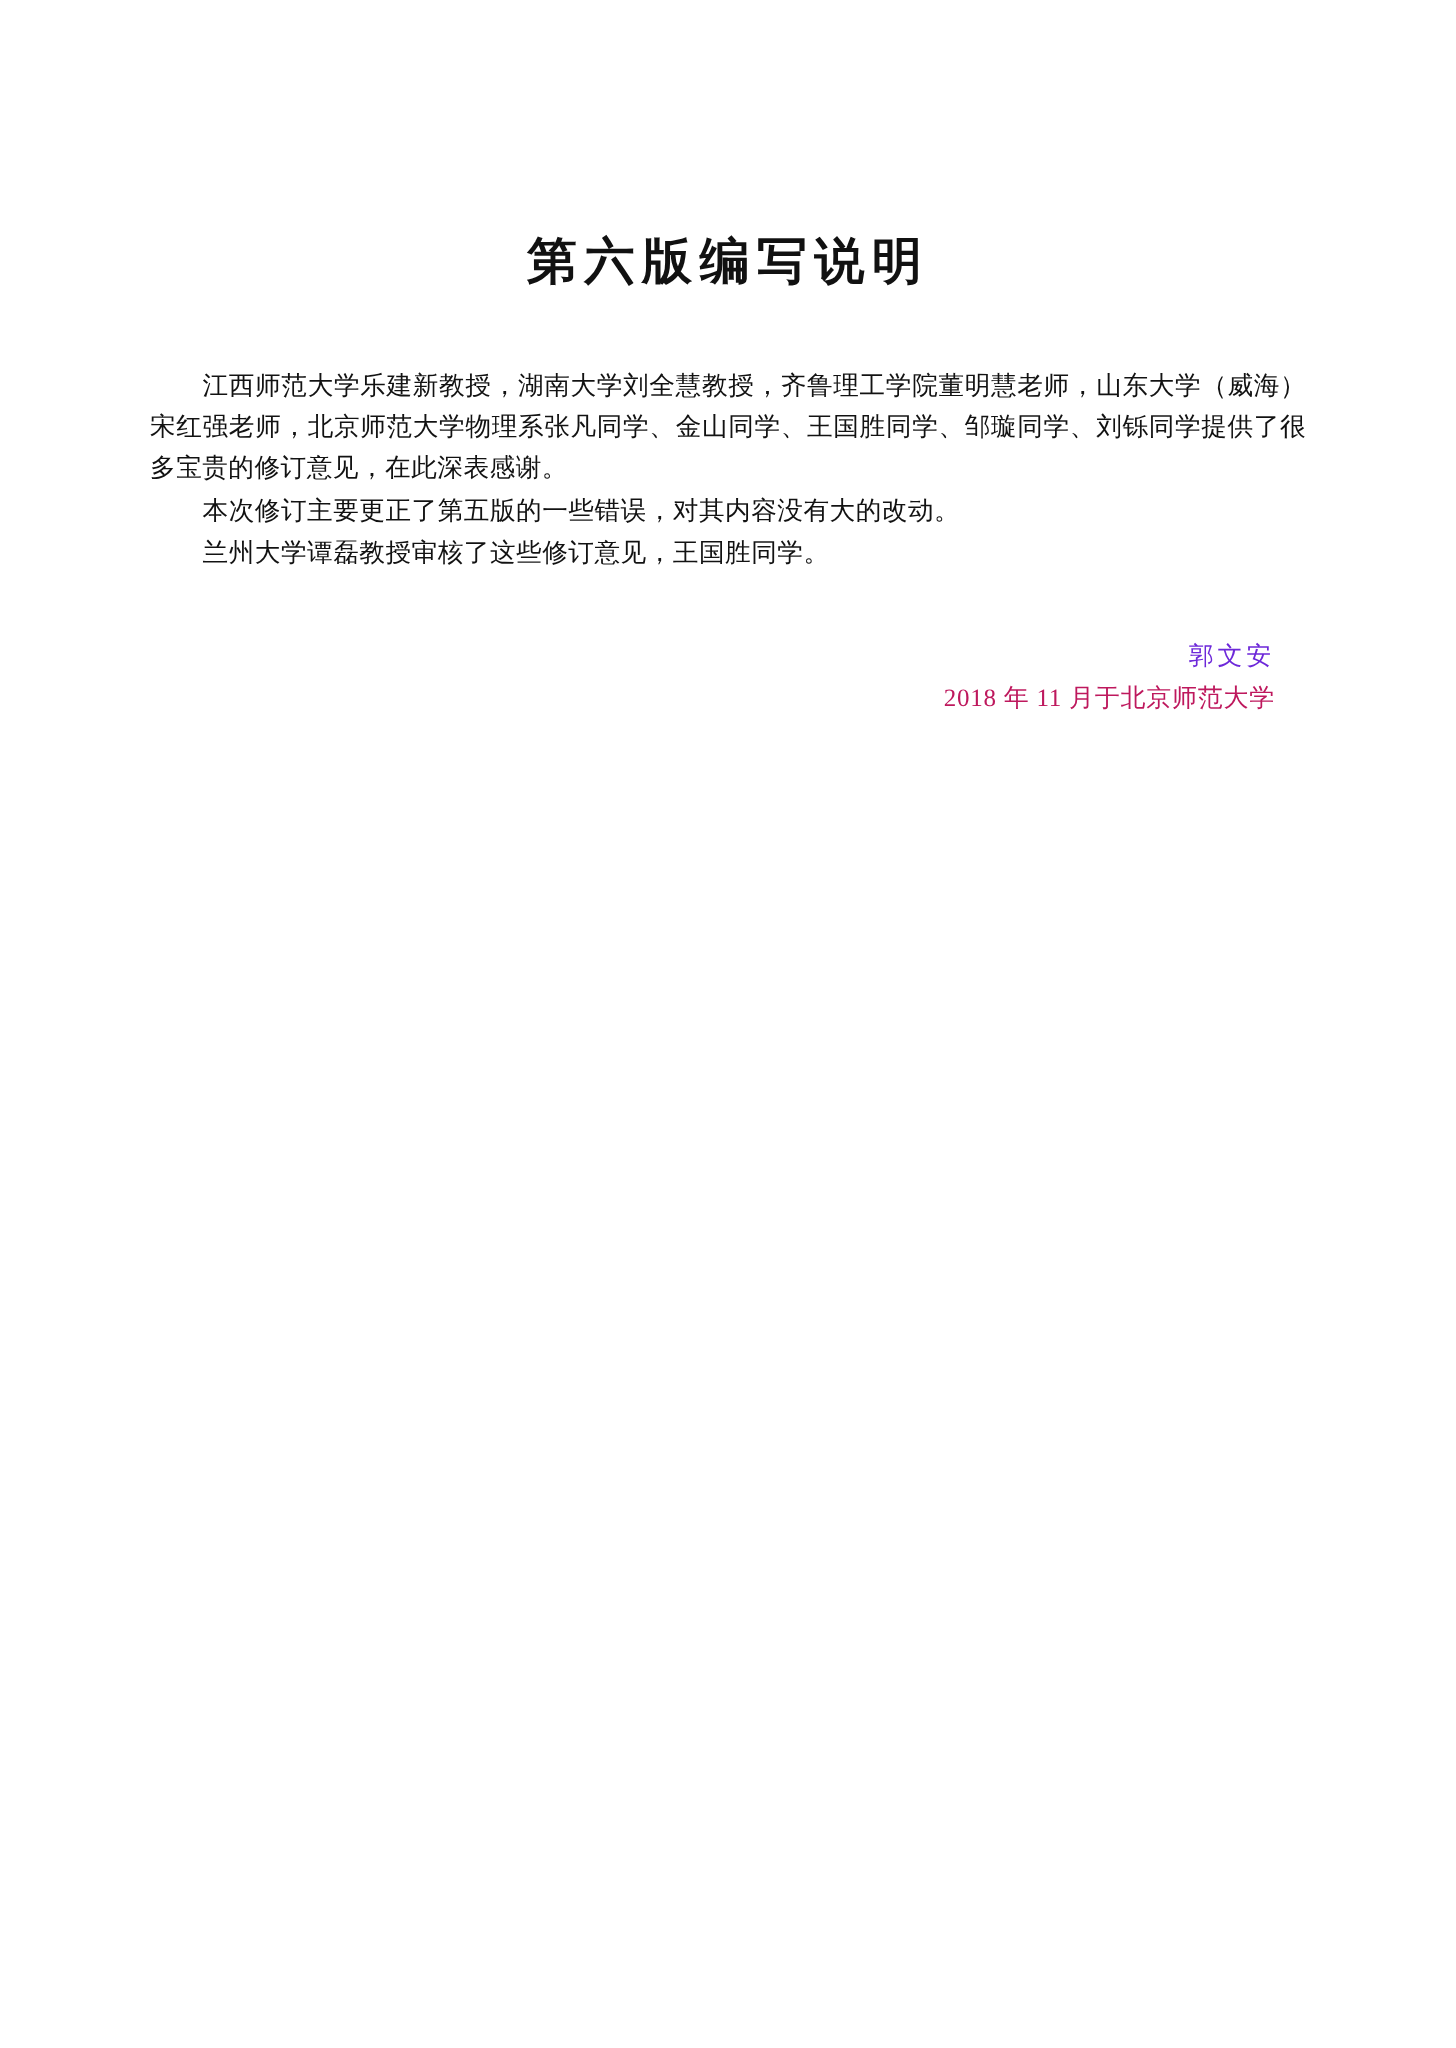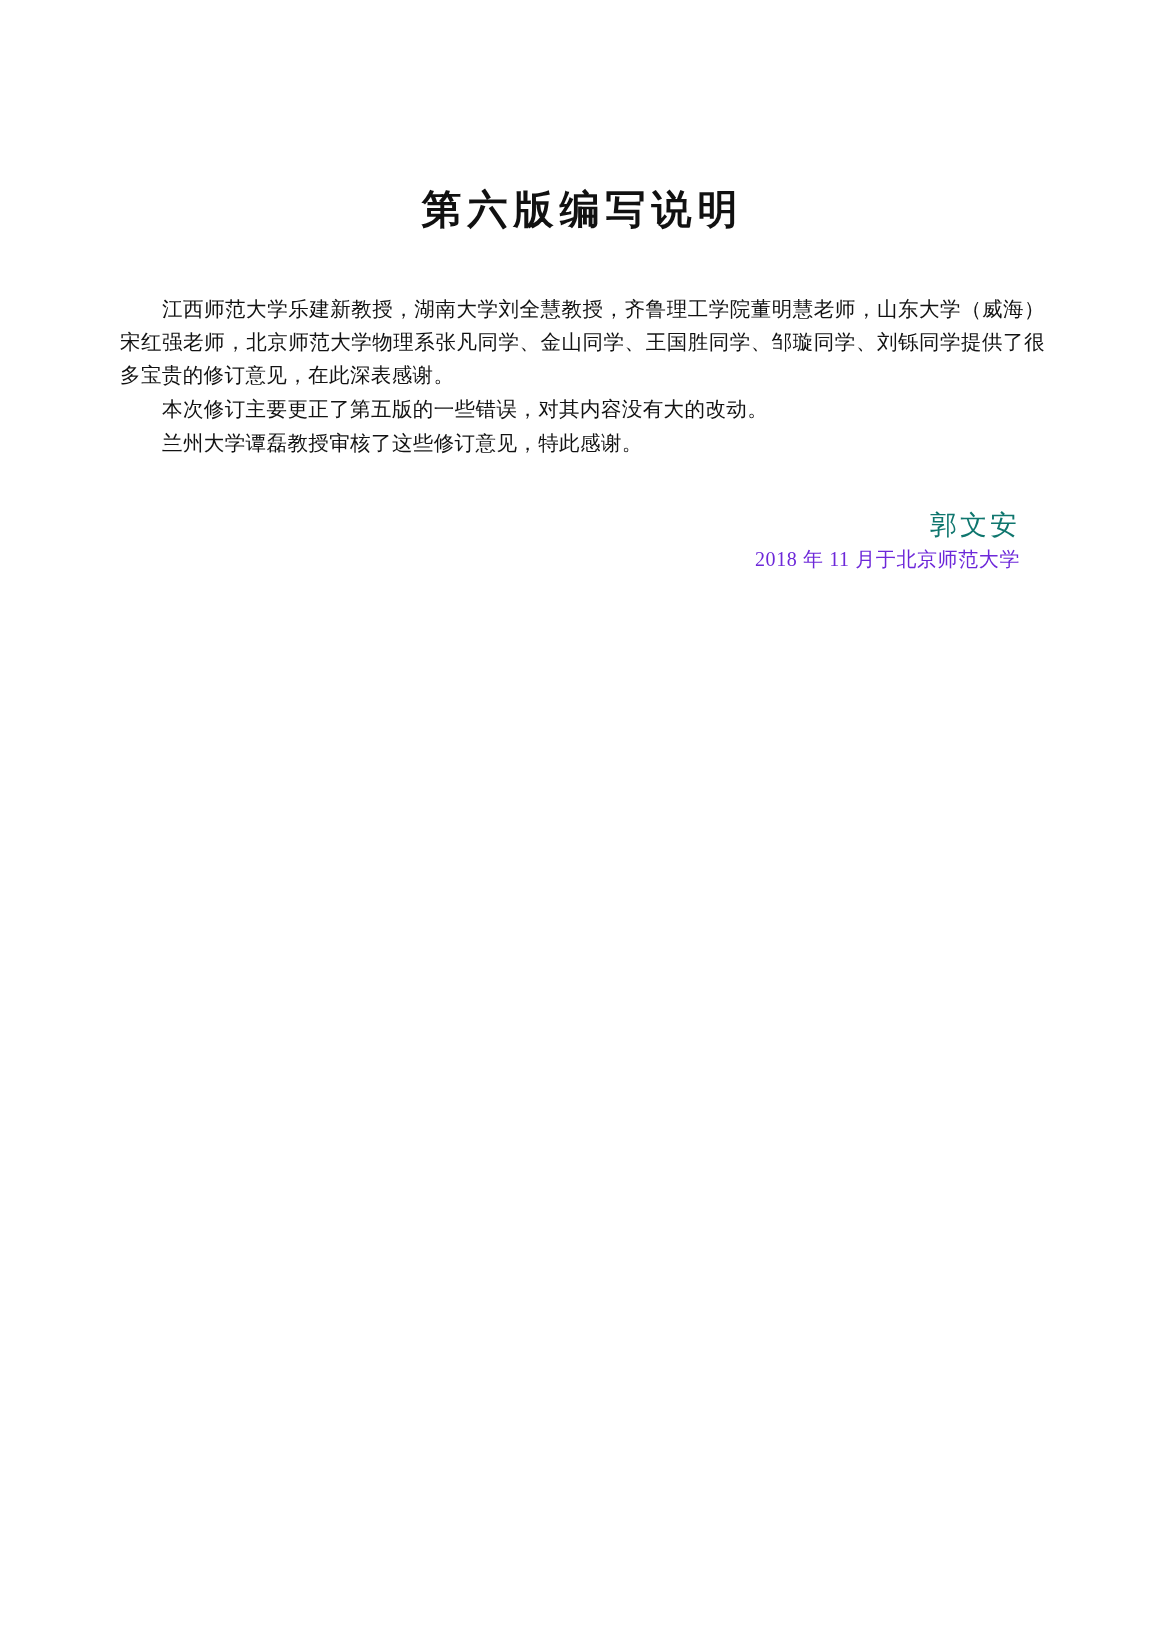--- a/index.html
+++ b/index.html
@@ -47,42 +47,42 @@
     margin: 0 0 1px 0;
     text-indent: 2.05em;
   }
   .signature-block {
     margin-top: 48px;
     text-align: right;
     padding-right: 25px;
     line-height: 34px;
   }
   .sign-name {
-    font-size: 27px;
+    font-size: 20px;
     letter-spacing: 3px;
-    color: #0f766e;
+    color: #6d28d9;
   }
   .sign-date {
     font-size: 20px;
     letter-spacing: 0.6px;
-    color: #6d28d9;
+    color: #be185d;
   }
 </style>
 </head>
 <body>
 
 <div class="page">
   <div class="content">
 
     <h1 class="doc-title">第六版编写说明</h1>
 
     <div class="body-block">
       <p class="para">江西师范大学乐建新教授，湖南大学刘全慧教授，齐鲁理工学院董明慧老师，山东大学（威海）宋红强老师，北京师范大学物理系张凡同学、金山同学、王国胜同学、邹璇同学、刘铄同学提供了很多宝贵的修订意见，在此深表感谢。</p>
       <p class="para">本次修订主要更正了第五版的一些错误，对其内容没有大的改动。</p>
-      <p class="para">兰州大学谭磊教授审核了这些修订意见，特此感谢。</p>
+      <p class="para">兰州大学谭磊教授审核了这些修订意见，王国胜同学。</p>
     </div>
 
     <div class="signature-block">
       <div class="sign-name">郭文安</div>
       <div class="sign-date">2018 年 11 月于北京师范大学</div>
     </div>
 
   </div>
 </div>
 

